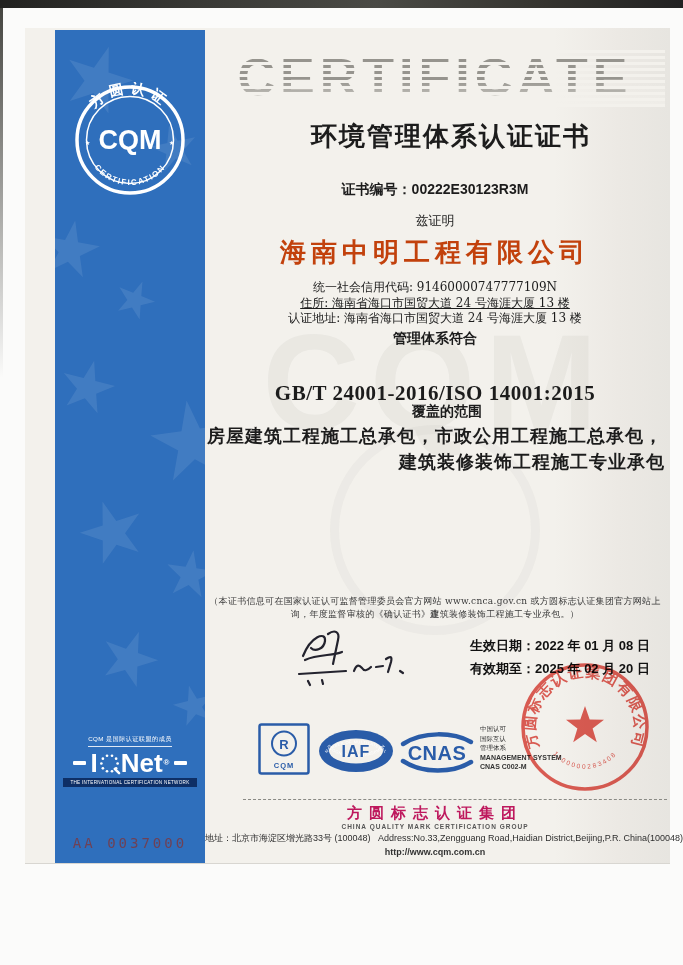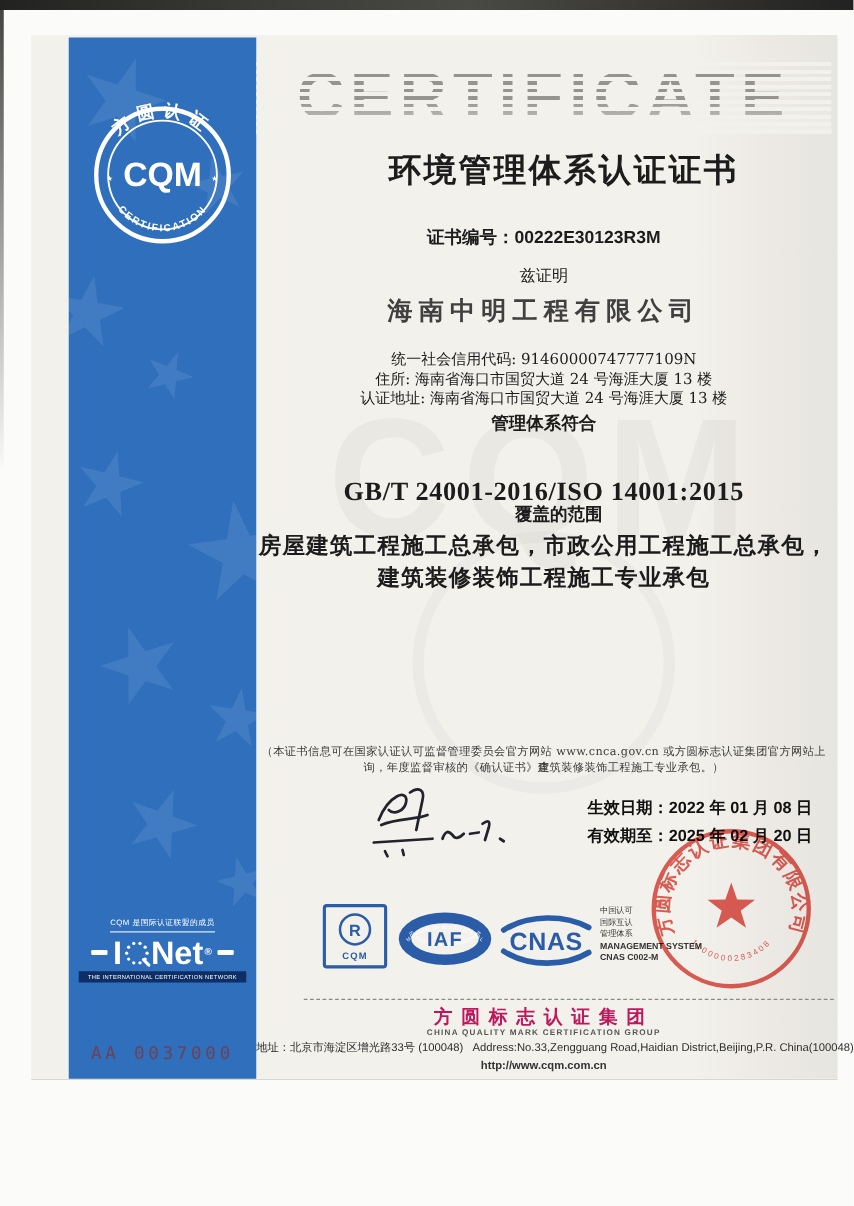--- a/index.html
+++ b/index.html
@@ -45,37 +45,37 @@
   .watermark { top:47px; height:60px; }
   .watermark .wm-text { font-size:52px; font-weight:bold; letter-spacing:5px; color:#96948e; }
   .watermark .wm-stripes { position:absolute; inset:0;
     background:repeating-linear-gradient(to bottom, rgba(243,241,236,0) 0 3px, #f3f1ec 3px 6px); }
   .watermark .wm-fade { position:absolute; inset:0;
     background:linear-gradient(to bottom, rgba(243,241,236,0) 55%, rgba(243,241,236,0.75) 100%); }
 
   .title { top:119px; font-size:26px; font-weight:bold; letter-spacing:2px;padding-left:32px; }
   .certno { top:181px; font-size:14px; font-weight:bold; }
   .declare { top:212px; font-size:13px; font-weight:normal; }
-  .company { top:235px; font-size:20px; font-weight:bold; letter-spacing:5px;
-    font-family:Liberation Mono, monospace; color:#404040; }
+  .company { top:235px; font-size:26px; font-weight:bold; letter-spacing:5px;
+    font-family:Liberation Mono, monospace; color:#c2410c; }
   .kai { font-family:"DejaVu Serif", serif; }
   .credit { top:279px; font-size:12px; }
   .addr { top:295px; font-size:12px; }
   .caddr { top:310px; font-size:12px; }
   .conform { top:330px; font-size:14px; font-weight:bold; }
   .gbt { top:346px; font-size:21px; font-weight:bold; font-family:"Liberation Serif", serif; letter-spacing:0.5px;margin-top:35px; }
 
   .wm-cqm { top:315px; font-size:135px; font-weight:bold; letter-spacing:10px;
     color:rgba(125,123,117,0.08); line-height:135px; }
   .wm-ring { position:absolute; left:330px; top:425px; width:210px; height:210px;
     border:9px solid rgba(125,123,117,0.05); border-radius:50%; }
 
   .scope-label { top:403px; font-size:14px; font-weight:bold;margin-left:12px; }
   .scope1 { top:424px; font-size:18px; font-weight:bold; letter-spacing:1px; }
-  .scope2 { top:450px; font-size:18px; font-weight:bold; letter-spacing:1px; }
+  .scope2 { top:450px; font-size:18px; font-weight:bold; letter-spacing:1px;text-align:right; }
 
   .note1 { top:595px; font-size:9px; color:#3a3a3a; letter-spacing:0.3px; }
   .note2 { top:608px; font-size:9px; color:#3a3a3a; letter-spacing:0.3px; }
 
   .signature { position:absolute; left:288px; top:626px; }
 
   .dates { position:absolute; left:470px; top:634px; font-size:13px; font-weight:600;
     line-height:23px; color:#111; }
 
   .logo-rcqm { position:absolute; left:257px; top:722px; }
@@ -168,21 +168,21 @@
     <span class="wm-text">CERTIFICATE</span>
     <div class="wm-stripes"></div>
     <div class="wm-fade"></div>
   </div>
 
   <div class="center-col title" style="position:absolute;">环境管理体系认证证书</div>
   <div class="center-col certno" style="position:absolute;">证书编号：00222E30123R3M</div>
   <div class="center-col declare" style="position:absolute;">兹证明</div>
   <div class="center-col company" style="position:absolute;">海南中明工程有限公司</div>
   <div class="center-col credit kai" style="position:absolute;">统一社会信用代码: 91460000747777109N</div>
-  <div class="center-col addr kai" style="position:absolute;">住所: 海南省海口市国贸大道 24 号海涯大厦 13 楼</div>
+  <div class="center-col addr kai" style="position:absolute;text-decoration:underline;">住所: 海南省海口市国贸大道 24 号海涯大厦 13 楼</div>
   <div class="center-col caddr kai" style="position:absolute;">认证地址: 海南省海口市国贸大道 24 号海涯大厦 13 楼</div>
   <div class="center-col conform" style="position:absolute;">管理体系符合</div>
   <div class="center-col gbt" style="position:absolute;">GB/T 24001-2016/ISO 14001:2015</div>
   <div class="center-col scope-label" style="position:absolute;">覆盖的范围</div>
   <div class="center-col scope1 kai" style="position:absolute;">房屋建筑工程施工总承包，市政公用工程施工总承包，</div>
   <div class="center-col scope2 kai" style="position:absolute;">建筑装修装饰工程施工专业承包</div>
   <div class="center-col note1 kai" style="position:absolute;">（本证书信息可在国家认证认可监督管理委员会官方网站 www.cnca.gov.cn 或方圆标志认证集团官方网站上查</div>
   <div class="center-col note2 kai" style="position:absolute;">询，年度监督审核的《确认证书》建筑装修装饰工程施工专业承包。）</div>
 
   <svg class="signature" width="125" height="70" viewBox="0 0 125 70">

